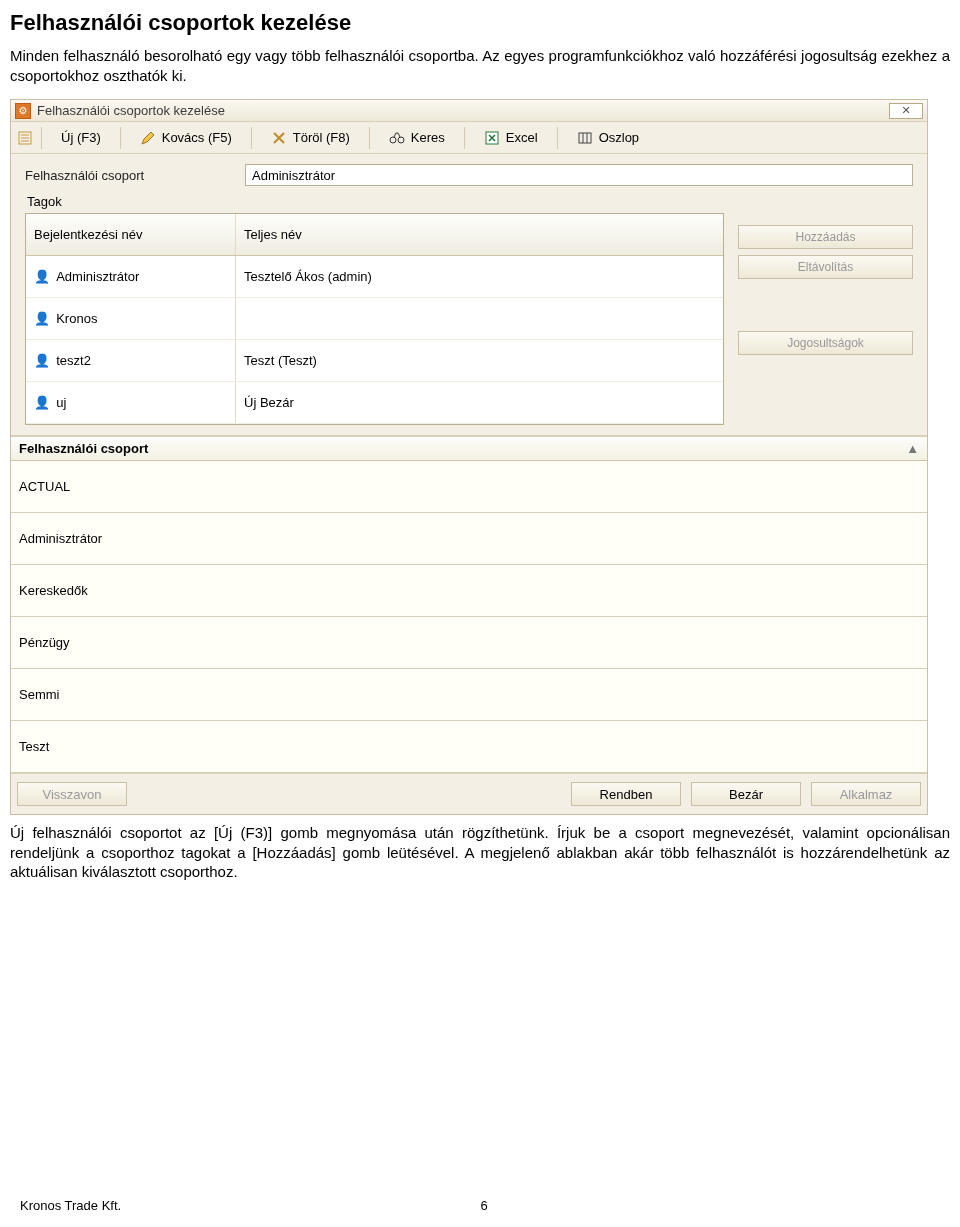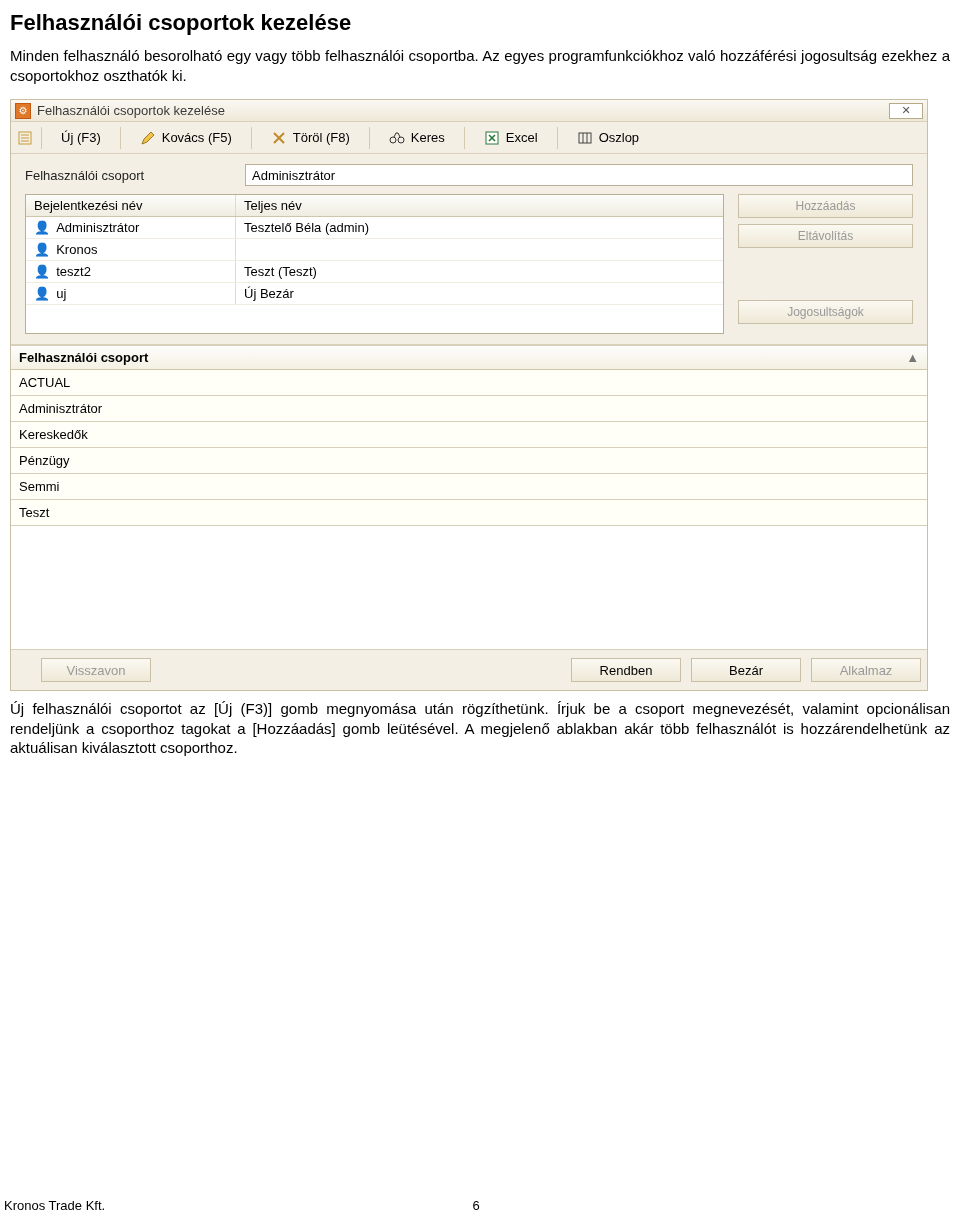--- a/index.html
+++ b/index.html
@@ -114,29 +114,29 @@
   }
   .members-head, .members-row {
     display:flex;
   }
   .members-head {
     background:linear-gradient(#fdfdfb,#efece0);
     border-bottom:1px solid #cfc6a9;
     font-size:13px;
   }
   .members-head .col, .members-row .col {
-    padding: 3px 8px;
+    padding: 13px 8px;
     font-size:13px;
   }
   .col-login { width: 210px; border-right:1px solid #e2dcc6; }
   .col-full { flex:1; }
   .members-row { border-bottom:1px solid #f0ece0; }
   .members-row .col-login { display:flex; align-items:center; gap:6px; }
   .user-icon { color:#d98b1f; font-size:13px; }
-  .side-btns { width:175px; display:flex; flex-direction:column; gap:6px; margin-top:0; }
+  .side-btns { width:175px; display:flex; flex-direction:column; gap:6px; margin-top:12px; }
   .side-btn {
     height:24px;
     border:1px solid #c8bfa6;
     background:linear-gradient(#fbf9f2,#eee8d6);
     font-size:12px;
     color:#999;
     display:flex;align-items:center;justify-content:center;
     cursor:default;
   }
   .side-btns .spacer { height:40px; }
@@ -152,47 +152,46 @@
     font-size:13px;
     padding:4px 8px;
   }
   .grid-head .sort {
     margin-left:auto;
     font-style:italic;
     color:#777;
     font-weight:normal;
   }
   .grid-row {
-    padding:5px 8px;
+    padding:18px 8px;
     border-bottom:1px solid #d6d0ba;
     font-size:13px;
     background:#fffef7;
   }
   .grid-body { min-height: 280px; border-bottom:1px solid #d8d0b8;}
   .bottom-bar {
     display:flex;
     gap:10px;
     padding:8px 6px;
     background:#f3efe4;
-    margin-left:24px;
   }
   .bottom-bar .spacer { flex:1; }
   .bottom-btn {
     min-width:110px;
     height:24px;
     border:1px solid #c8bfa6;
     background:linear-gradient(#fbf9f2,#eee8d6);
     font-size:13px;
     display:flex;align-items:center;justify-content:center;
     cursor:pointer;
   }
   .bottom-btn.disabled { color:#999; cursor:default; }
   .footer {
     position:absolute;
-    bottom:14px; left:4px; right:12px;
+    bottom:14px; left:20px; right:12px;
     display:flex;
     font-size:13px;
   }
   .footer .company { }
   .footer .page { position:absolute; left:50%; transform:translateX(-50%); }
 </style>
 </head>
 <body>
 
 <h1 class="doc-title">Felhasználói csoportok kezelése</h1>
@@ -276,34 +275,35 @@
       <span>Oszlop</span>
     </span>
   </div>
 
   <div class="form-area">
     <div class="row">
       <span class="lbl">Felhasználói csoport</span>
       <input class="field" type="text" value="Adminisztrátor" style="">
     </div>
 
+    <div class="members-label">Tagok</div>
 
     <div class="members-wrap">
       <div class="members-list">
         <div class="members-head">
           <div class="col col-login">Bejelentkezési név</div>
           <div class="col col-full">Teljes név</div>
         </div>
         <div id="members-body">
             <div class="members-row">
               <div class="col col-login">
                 <span class="user-icon">👤</span>
                 <span>Adminisztrátor</span>
               </div>
-              <div class="col col-full">Tesztelő Béla (admin)</div>
+              <div class="col col-full">Tesztelő Ákos (admin)</div>
             </div>
             <div class="members-row">
               <div class="col col-login">
                 <span class="user-icon">👤</span>
                 <span>Kronos</span>
               </div>
             </div>
             <div class="members-row">
               <div class="col col-login">
                 <span class="user-icon">👤</span>

